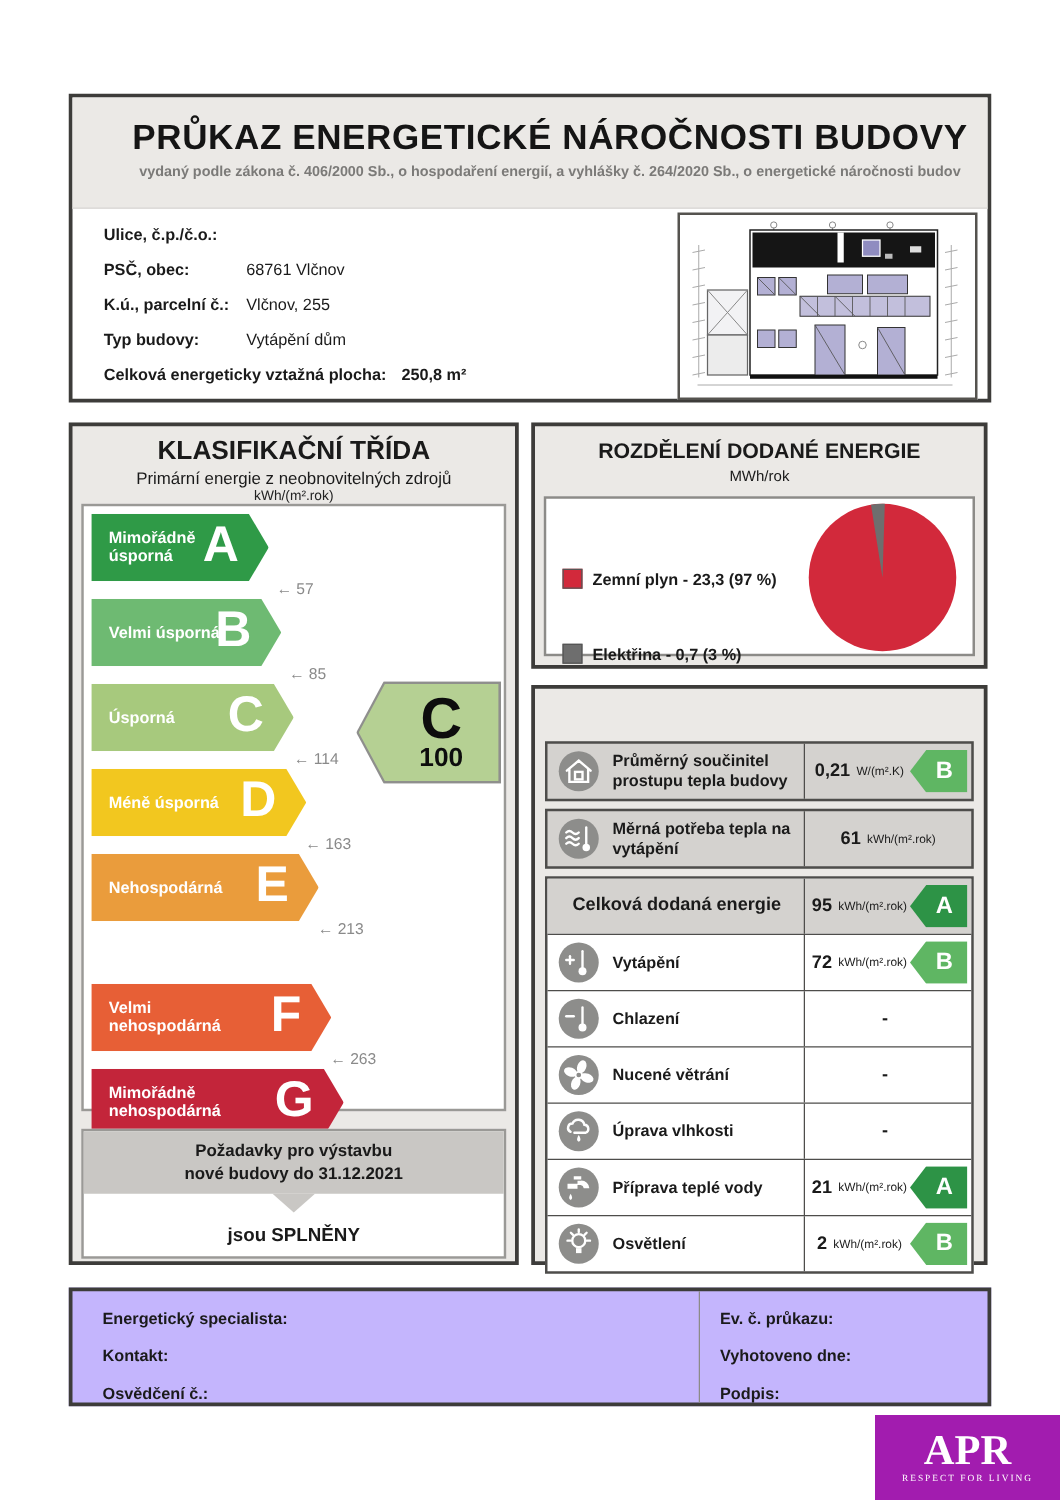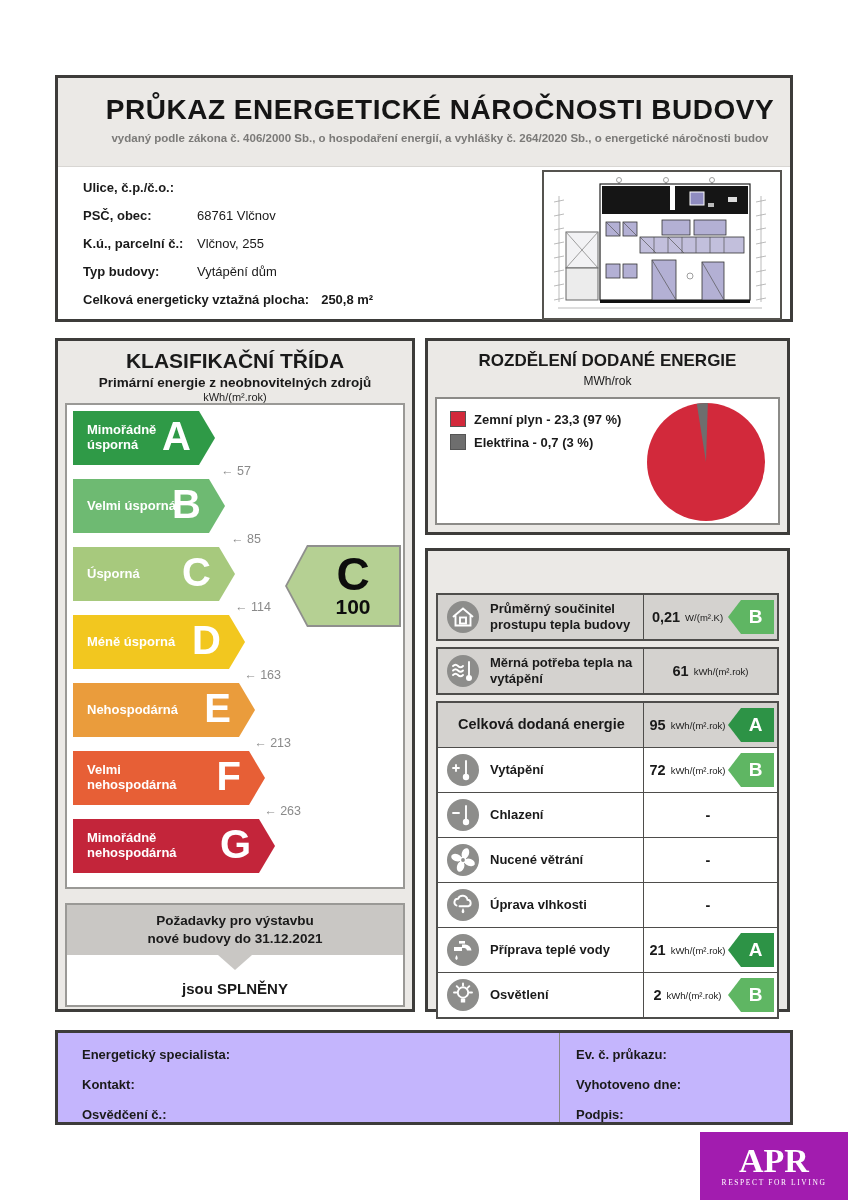--- a/index.html
+++ b/index.html
@@ -16,21 +16,21 @@
   .addr-row{display:flex;align-items:baseline;font-size:13px;margin-bottom:13px;}
   .addr-row .flabel{font-weight:bold;min-width:112px;}
   .addr-row .fvalue{margin-left:2px;}
   .addr-row.wide .flabel{min-width:0;margin-right:10px;}
   .addr-row.wide .fvalue{font-weight:bold;}
   .building-img{position:absolute;right:8px;top:92px;width:236px;height:146px;border:2px solid #55534f;background:#fff;}
 
   
   .left-panel{left:55px;top:338px;width:360px;height:674px;background:#ebe9e6;}
   .lp-title{margin:8px 0 0;text-align:center;font-size:21px;font-weight:bold;}
-  .lp-sub{text-align:center;font-size:13.5px;font-weight:bold;margin-top:2px;}
+  .lp-sub{text-align:center;font-size:13.5px;font-weight:normal;margin-top:2px;}
   .lp-unit{text-align:center;font-size:11px;margin-top:1px;color:#222;}
   .arrows-box{position:absolute;left:7px;right:7px;top:62px;height:486px;background:#fff;border:2px solid #9a9996;box-sizing:border-box;padding:6px 0 0 6px;}
   .class-row{position:relative;height:68px;}
   .class-arrow{position:relative;height:54px;display:flex;align-items:center;
     clip-path:polygon(0 0,calc(100% - 16px) 0,100% 50%,calc(100% - 16px) 100%,0 100%);}
   .class-arrow .clabel{color:#fff;font-weight:bold;font-size:13px;line-height:1.15;padding-left:14px;width:96px;}
   .class-arrow .cletter{position:absolute;right:24px;top:50%;transform:translateY(-54%);color:#fff;font-weight:bold;font-size:40px;}
   .threshold{position:absolute;bottom:0;height:14px;line-height:13px;font-size:12.5px;color:#8a8a8a;text-align:right;}
   .indicator-arrow{position:absolute;right:2px;top:140px;width:116px;height:82px;background:#8f8f8d;
     clip-path:polygon(0 50%,22px 0,100% 0,100% 100%,22px 100%);}
@@ -44,21 +44,21 @@
   .req-tri{position:absolute;left:50%;transform:translateX(-50%);top:50px;width:0;height:0;
     border-left:17px solid transparent;border-right:17px solid transparent;border-top:15px solid #c9c7c4;}
   .req-result{text-align:center;font-size:15px;font-weight:bold;margin-top:25px;}
 
   
   .pie-panel{left:425px;top:338px;width:365px;height:197px;background:#ebe9e6;}
   .pp-title{margin:10px 0 0;text-align:center;font-size:17px;font-weight:bold;}
   .pp-unit{text-align:center;font-size:12px;margin-top:3px;}
   .pie-inner{position:absolute;left:7px;right:7px;top:56px;bottom:7px;background:#fff;border:2px solid #8c8b88;box-sizing:border-box;}
   .legend{position:absolute;left:13px;top:12px;}
-  .legend-item{display:flex;align-items:center;margin-bottom:7px;}
+  .legend-item{display:flex;align-items:center;margin-bottom:7px;margin-top:44px;}
   .legend-swatch{width:14px;height:14px;margin-right:8px;border:1px solid #555;}
   .legend-text{font-size:13px;font-weight:bold;}
   .pie-svg{position:absolute;right:10px;top:1px;}
 
   
   .ind-panel{left:425px;top:548px;width:365px;height:464px;background:#ebe9e6;}
   .ind-title{text-align:center;font-size:16.5px;font-weight:bold;line-height:38px;height:38px;}
   .ind-row{position:absolute;left:8px;right:8px;border:2px solid #4e4d4b;box-sizing:border-box;display:flex;}
   .ind-row.single{height:48px;}
   .row1{top:42px;background:#d4d2cf;}
@@ -237,21 +237,21 @@
         <div class="threshold" style="width:208px">← 163</div>
       </div>
       <div class="class-row">
         <div class="class-arrow" style="width: 182px; background-color: rgb(234, 156, 60);">
           <span class="clabel">Nehospodárná</span>
           <span class="cletter">E</span>
         </div>
         <div class="threshold" style="width:218px">← 213</div>
       </div>
       <div class="class-row">
-        <div class="class-arrow" style="width: 192px; background-color: rgb(231, 95, 54);">
+        <div class="class-arrow" style="width: 192px; background-color: rgb(231, 95, 54); margin-top: 36px;">
           <span class="clabel">Velmi nehospodárná</span>
           <span class="cletter">F</span>
         </div>
         <div class="threshold" style="width:228px">← 263</div>
       </div>
       <div class="class-row">
         <div class="class-arrow" style="width: 202px; background-color: rgb(195, 37, 58);">
           <span class="clabel">Mimořádně nehospodárná</span>
           <span class="cletter">G</span>
         </div>

